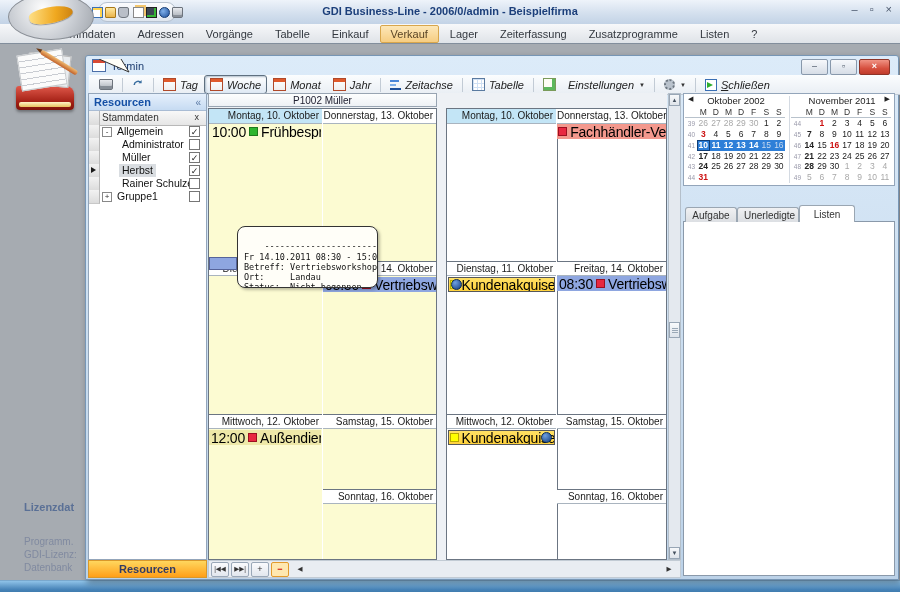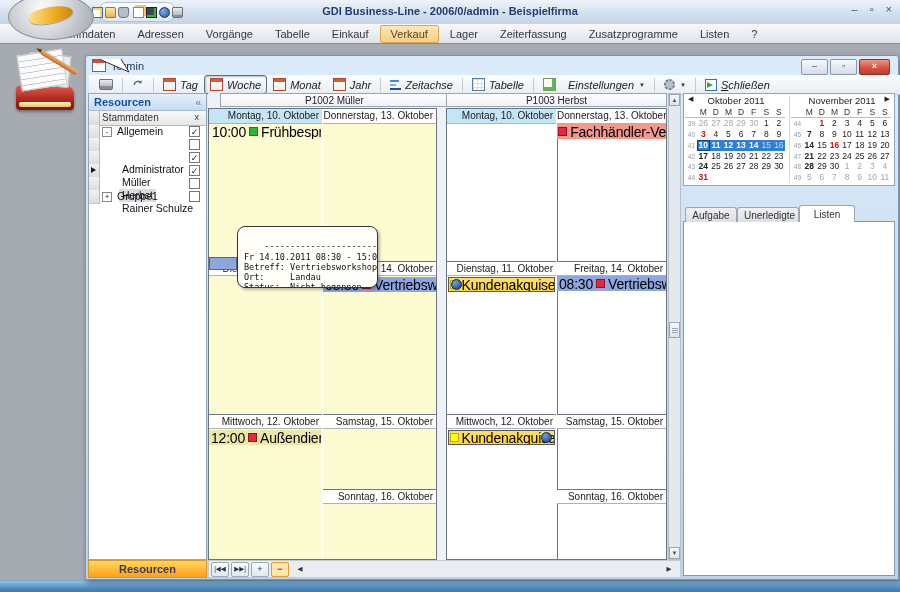--- a/index.html
+++ b/index.html
@@ -94,21 +94,21 @@
   .grid-head{position:absolute;left:0;top:17px;width:100%;height:14px;background:linear-gradient(#f8f8f8,#e6e6e6);border-bottom:1px solid #b8b8b8;}
   .grid-head .gcol{position:absolute;left:13px;top:1px;font-size:10px;color:#333;}
   .grid-head .xcol{position:absolute;right:7px;top:1px;font-size:9px;color:#333;}
   .gut{position:absolute;left:0;top:0;width:10px;height:13px;background:linear-gradient(#f2f2f2,#dcdcdc);border-right:1px solid #b8b8b8;border-bottom:1px solid #c8c8c8;}
   .grid-head .gut{height:14px;}
   .trow{position:absolute;left:0;width:100%;height:13px;font-size:10.5px;color:#111;}
   .exp{position:absolute;left:13px;top:2px;width:8px;height:8px;border:1px solid #888;background:#fff;
     font-size:8px;line-height:7px;text-align:center;color:#333;}
   .exp:empty{display:none;}
   .tl{position:absolute;left:25px;top:0;line-height:13px;padding:0 3px;white-space:nowrap;}
-  .trow.child .tl{left:30px;margin-top:25px;}
+  .trow.child .tl{left:30px;}
   .trow.cur .tl{background:#d9dde1;}
   .trow.cur .gut::after{content:"";position:absolute;left:2px;top:3px;border-top:3.5px solid transparent;border-bottom:3.5px solid transparent;border-left:5px solid #1a1a1a;}
   .cb{position:absolute;right:6px;top:1px;width:11px;height:11px;border:1px solid #767676;background:#fff;
     font-size:9px;line-height:10px;text-align:center;color:#222;box-sizing:border-box;}
   .resbtn{left:88px;top:560px;width:119px;height:18px;background:linear-gradient(#ffd75e,#ffb02e 70%,#ff9f18);
     border:1px solid #d9982a;box-sizing:border-box;text-align:center;font-size:11px;font-weight:bold;color:#333c63;line-height:16px;z-index:11;}
 
   
   .cal{left:208px;top:93px;width:459px;height:467px;background:#eef1f5;z-index:11;}
   .gh{position:absolute;top:0;height:14px;background:linear-gradient(#fdfefe,#eef1f5);border:1px solid #98a4b2;
@@ -228,20 +228,26 @@
     <span class="mi">Listen</span>
     <span class="mi">?</span>
   </div>
 
   <div class="abs desk-icon">
     <div class="di-book"></div>
       <div class="di-paper2"></div>
       <div class="di-paper"></div>
       <div class="di-pencil"></div>
   </div>
+  <div class="abs bgtext">
+    <div class="bg-strong">Lizenzdat</div>
+    <div class="bg-line">Programm.</div>
+    <div class="bg-line">GDI-Lizenz:</div>
+    <div class="bg-line">Datenbank</div>
+  </div>
   <div class="abs statusbar"></div>
 
   <div class="abs twin">
     <div class="ttitle">
       <span class="tico"></span>
       <span class="ttext">Termin</span>
       <span class="tbtns">
         <span class="tbtn">–</span>
         <span class="tbtn">▫</span>
         <span class="tbtn close">×</span>
@@ -345,22 +351,21 @@
     <div class="trow" style="top:96px">
       <span class="gut"></span>
       <span class="exp">+</span>
       <span class="tl">Gruppe1</span>
       <span class="cb"></span>
     </div>
   </div>
   <div class="abs resbtn">Resourcen</div>
 
   <div class="abs cal">
-    <div class="gh" style="left:12px;width:229px">P1002 Müller</div>
-    <div class="gh" style="left:238px;width:221px">P1003 Herbst</div>
+    <div class="gh" style="left:0;width:229px">P1002 Müller</div>
 
     <div class="grp" style="left:0;width:229px">
         <div class="mid" style="left:114px"></div>
       </div>
     <div class="grp" style="left:238px;width:221px">
         <div class="mid" style="left:110px"></div>
       </div>
 
     <div class="dh blue" style="left:1px;top:16px;width:113px">Montag, 10. Oktober</div>
     <div class="db yel" style="left:1px;top:31px;width:113px;height:137px"></div>
@@ -451,21 +456,21 @@
     <span class="nb pressed">−</span>
     <span class="nb" style="border-color:transparent;background:none">◀</span>
     <span class="hspace"></span>
     <span class="nb" style="border-color:transparent;background:none">▶</span>
   </div>
 
   <div class="abs minical">
     <span class="mc-arrow" style="left:4px">◀</span>
     <span class="mc-arrow" style="right:4px">▶</span>
     <div>
-      <div class="mc-title" style="left:2px">Oktober 2011</div>
+      <div class="mc-title" style="left:2px">Oktober 2002</div>
       <div class="mini-grid" style="left:1px">
           <span class="corner"></span>
           <span class="dow">M</span>
           <span class="dow">D</span>
           <span class="dow">M</span>
           <span class="dow">D</span>
           <span class="dow">F</span>
           <span class="dow">S</span>
           <span class="dow">S</span>
           <span class="wk">39</span>

